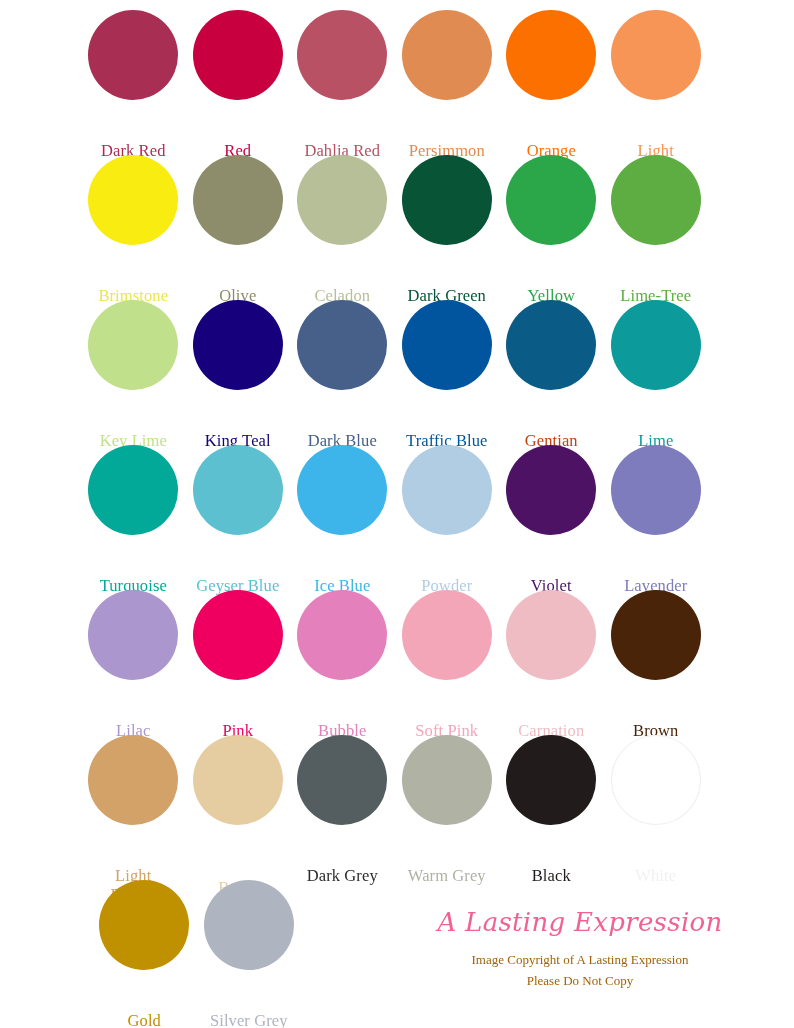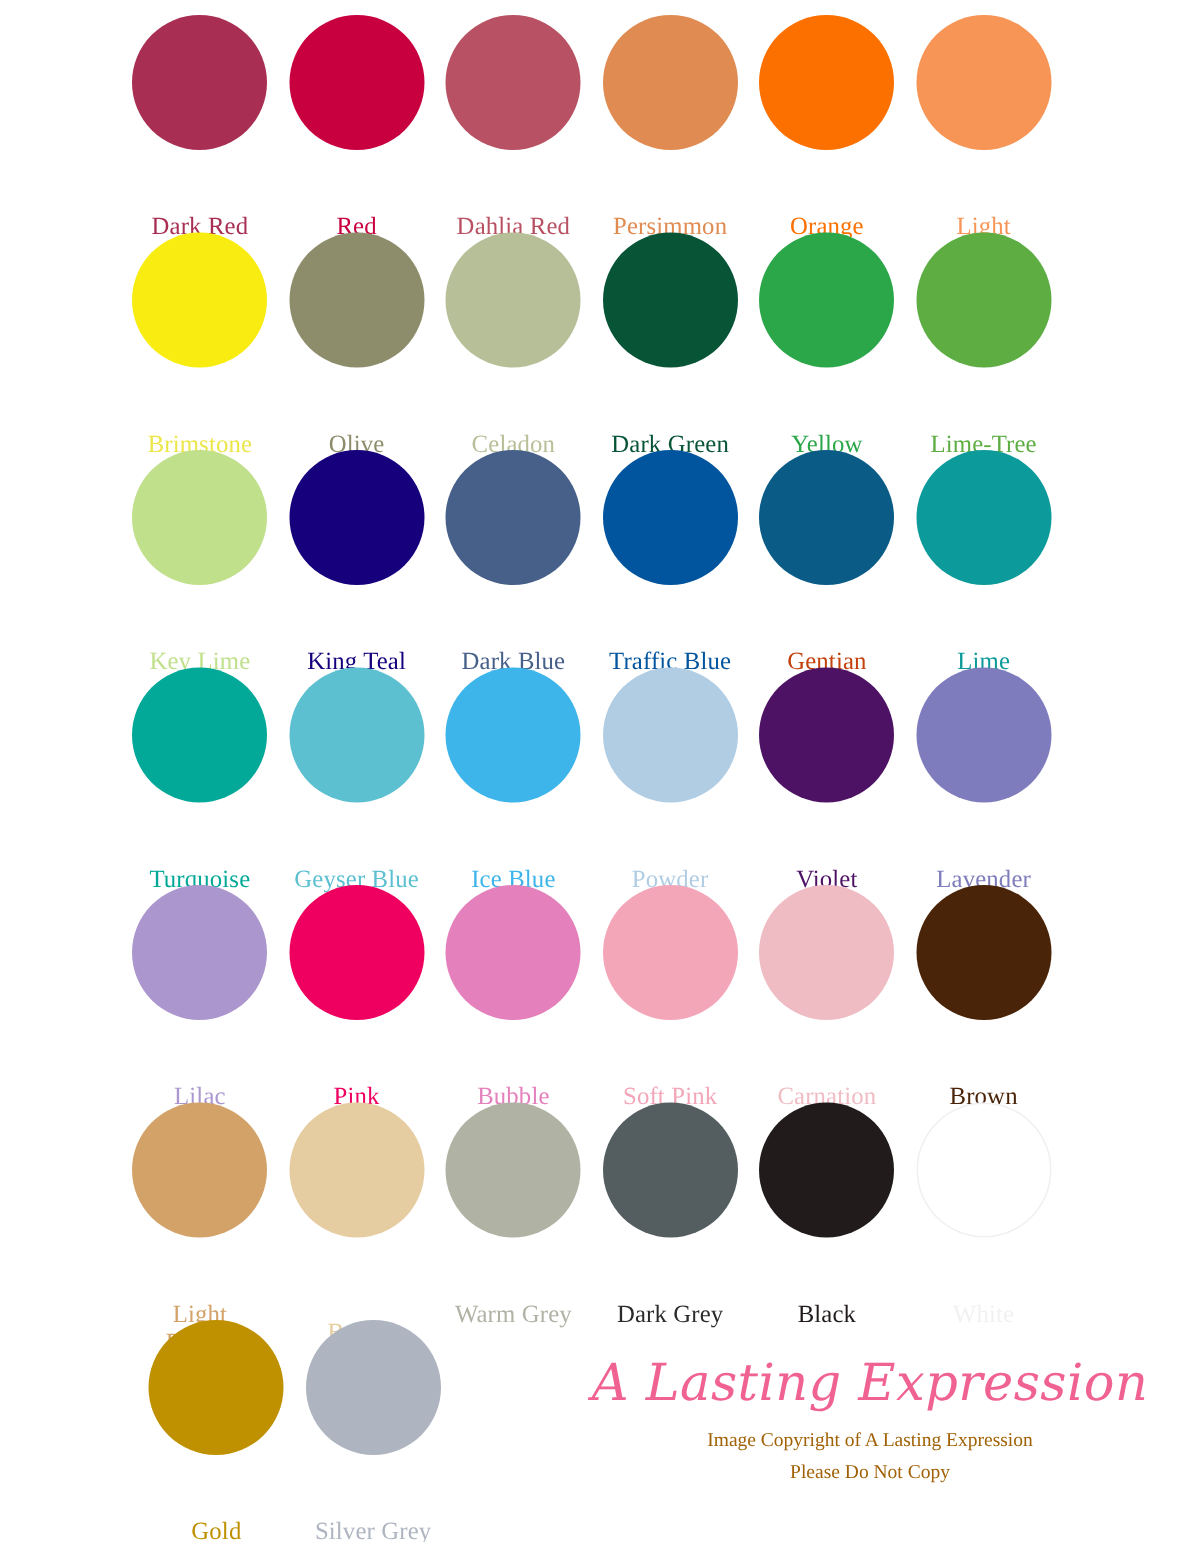--- a/index.html
+++ b/index.html
@@ -80,21 +80,21 @@
     position: absolute;
     left: 380px;
     top: 905px;
     width: 400px;
     text-align: center;
   }
 
   #logo-wordmark {
     font-family: "DejaVu Serif", "Liberation Serif", serif;
     font-style: italic;
-    font-size: 34px;
+    font-size: 26px;
     line-height: 34px;
     letter-spacing: 0.3px;
     white-space: nowrap;
   }
 
   .copyright-line {
     font-family: "Liberation Serif", "DejaVu Serif", serif;
     font-size: 13px;
     line-height: 21px;
     color: #a16207;
@@ -252,26 +252,26 @@
       <div class="swatch-cell">
         <div class="swatch-dot" style="background: rgb(210, 162, 104);"></div>
         <div class="swatch-label" style="color: rgb(210, 162, 104);">Light
 Brown</div>
       </div>
       <div class="swatch-cell">
         <div class="swatch-dot" style="background: rgb(230, 205, 161);"></div>
         <div class="swatch-label" style="color: rgb(230, 205, 161); margin-top: 19px;">Beige</div>
       </div>
       <div class="swatch-cell">
+        <div class="swatch-dot" style="background: rgb(84, 94, 96);"></div>
+        <div class="swatch-label" style="color: rgb(43, 43, 43);">Dark Grey</div>
+      </div>
+      <div class="swatch-cell">
         <div class="swatch-dot" style="background: rgb(176, 178, 164);"></div>
         <div class="swatch-label" style="color: rgb(176, 178, 164);">Warm Grey</div>
-      </div>
-      <div class="swatch-cell">
-        <div class="swatch-dot" style="background: rgb(84, 94, 96);"></div>
-        <div class="swatch-label" style="color: rgb(43, 43, 43);">Dark Grey</div>
       </div>
       <div class="swatch-cell">
         <div class="swatch-dot" style="background: rgb(33, 28, 27);"></div>
         <div class="swatch-label" style="color: rgb(33, 28, 27);">Black</div>
       </div>
       <div class="swatch-cell">
         <div class="swatch-dot outlined" style="background: rgb(255, 255, 255);"></div>
         <div class="swatch-label" style="color: rgb(242, 240, 240);">White</div>
       </div>
     </div>

